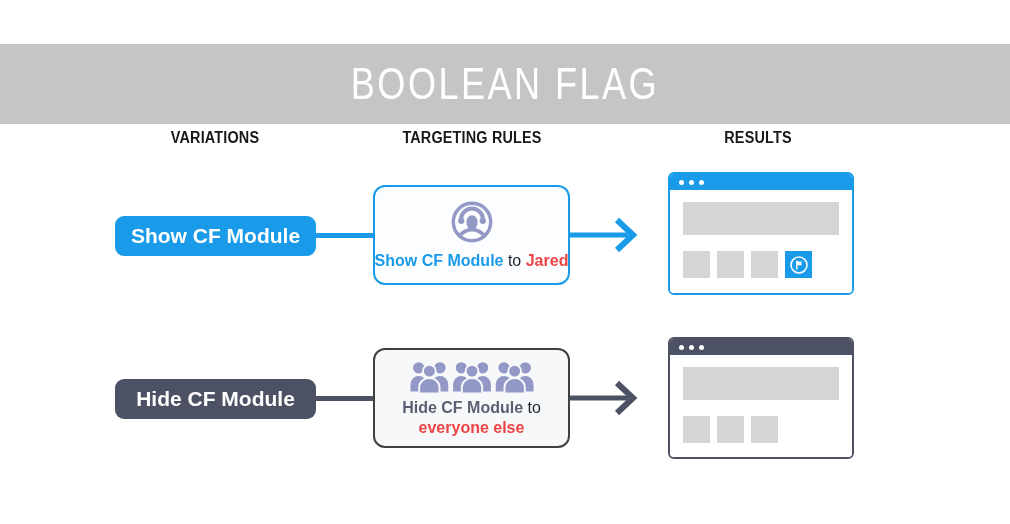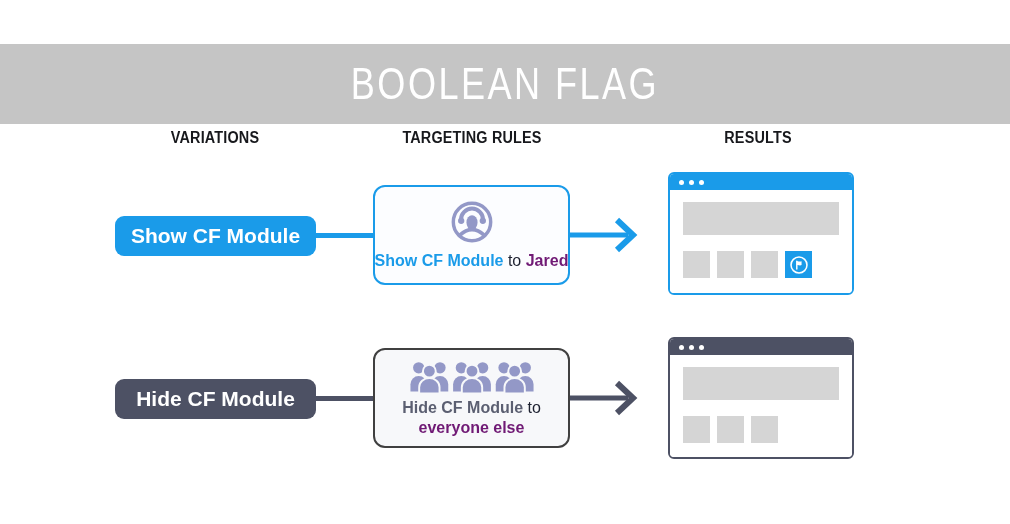--- a/index.html
+++ b/index.html
@@ -81,21 +81,21 @@
     border: 2px solid #404040;
     gap: 3px;
   }
   .rule-text {
     font-size: 16px; line-height: 20px;
     color: #1d2130; text-align: center;
     white-space: nowrap;
   }
   .flag-name-blue { color: #1a9be9; font-weight: 700; }
   .flag-name-slate { color: #5b5f71; font-weight: 700; }
-  .audience-bold { color: #701a75; font-weight: 700; }
+  .audience-bold { color: #ef4444; font-weight: 700; }
 
   
   .arrow { position: absolute; left: 570px; width: 80px; height: 40px; }
   .arrow-show { top: 215px; }
   .arrow-hide { top: 378px; }
 
   
   .browser {
     position: absolute; left: 668px;
     width: 186px; border-radius: 6px;

